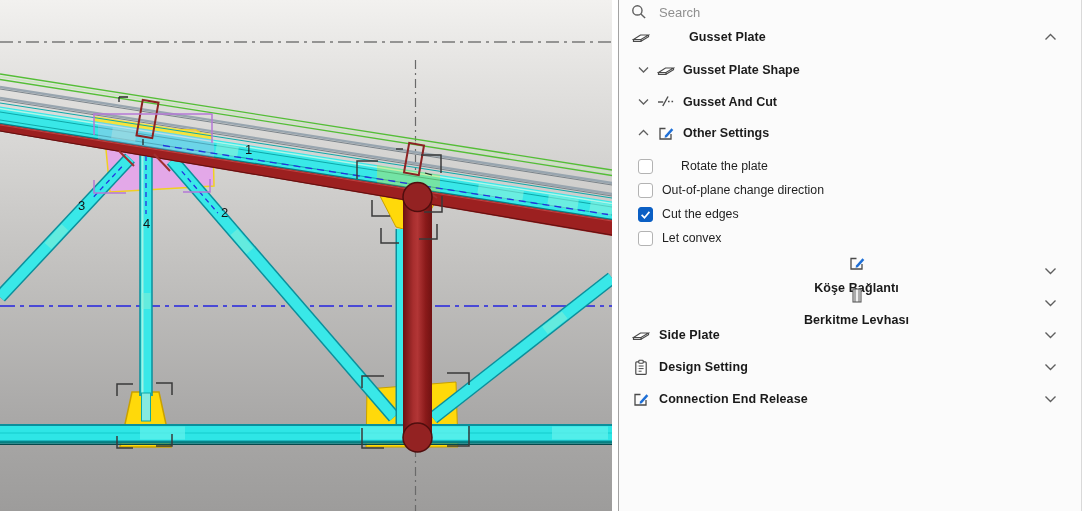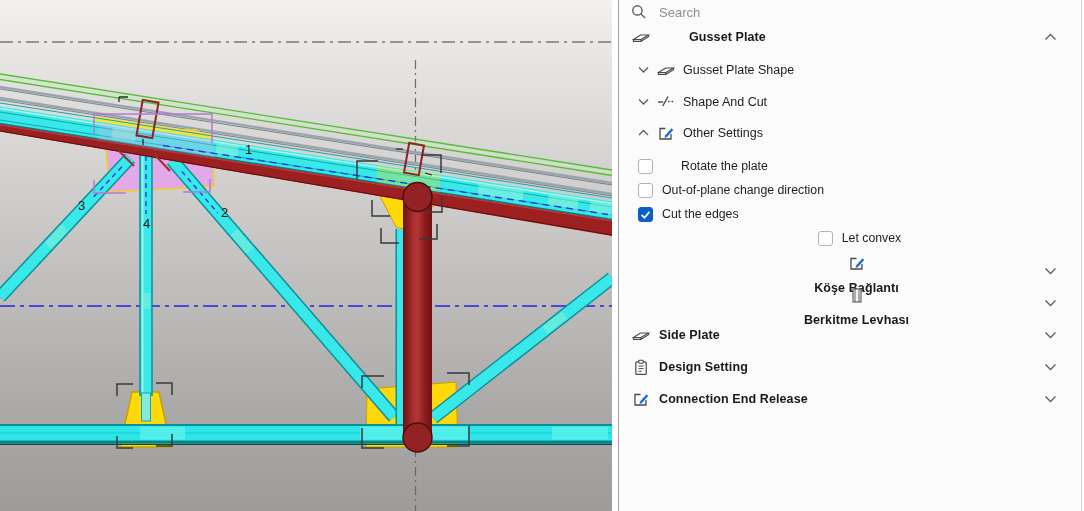--- a/index.html
+++ b/index.html
@@ -10,21 +10,21 @@
   .panel{position:absolute;left:618px;top:0;width:464px;height:511px;background:#fbfbfb;
     border-left:1px solid #a3a3a3;border-right:1px solid #d9d9d9;box-sizing:border-box;}
   .row{position:absolute;left:0;right:0;display:flex;align-items:center;}
   .search-row{top:-4px;height:24px;padding-left:12px;display:flex;align-items:center;gap:10px;}
   .search-input{border:none;outline:none;background:transparent;font-size:13px;color:#303030;width:220px;
     font-family:"Liberation Sans","DejaVu Sans",sans-serif;}
   .search-input::placeholder{color:#8f8f8f;}
   .hdr{padding-left:13px;gap:9px;}
   .hdr .lbl{font-size:12.5px;font-weight:700;color:#191919;letter-spacing:.1px;}
   .sub{padding-left:19px;gap:8px;}
-  .sub .lbl{font-size:12.5px;font-weight:400;color:#1d1d1d;}
+  .sub .lbl{font-size:12.5px;font-weight:700;color:#1d1d1d;}
   .chk{padding-left:19px;gap:9px;cursor:default;}
   .chk .lbl{font-size:12.3px;font-weight:400;color:#1f1f1f;}
   .checkbox{width:15px;height:15px;border-radius:3px;background:#fff;border:1px solid #b3b3b3;box-sizing:border-box;flex:0 0 auto;}
   .checkbox.checked{background:#0B5FC4;border-color:#0B5FC4;display:flex;align-items:center;justify-content:center;}
   .chev-right{position:absolute;right:24px;top:50%;transform:translateY(-50%);line-height:0;}
   .icon{line-height:0;flex:0 0 auto;}
 </style>
 </head>
 <body>
 
@@ -238,21 +238,21 @@
             <path d="M1 1.5 L5.5 6 L10 1.5" fill="none" stroke="#5f5f5f" stroke-width="1.3"></path>
           </svg>
       </span>
       <span class="icon">
         <svg width="18" height="17" viewBox="0 0 18 17">
             <path d="M1 9 H6.2" stroke="#4a4a4a" stroke-width="1.4"></path>
             <path d="M5.8 13 L11 3.5" stroke="#4a4a4a" stroke-width="1.4"></path>
             <path d="M11 8.5 H17" stroke="#4a4a4a" stroke-width="1.4" stroke-dasharray="1.6 1.9"></path>
           </svg>
       </span>
-      <span class="lbl">Shape And Cut</span>
+      <span class="lbl">Gusset And Cut</span>
     </div>
 
     <div class="row sub" style="top:117px;height:32px;">
       <span class="icon">
         <svg width="11" height="8" viewBox="0 0 11 8">
             <path d="M1 6 L5.5 1.5 L10 6" fill="none" stroke="#5f5f5f" stroke-width="1.3"></path>
           </svg>
       </span>
       <span class="icon">
         <svg width="18" height="17" viewBox="0 0 18 17">
@@ -272,21 +272,21 @@
       <span class="lbl">Out-of-plane change direction</span>
     </div>
     <div class="row chk" style="top:202px;height:24px;">
       <span class="checkbox checked">
         <svg width="13" height="13" viewBox="0 0 15 15">
             <path d="M3 8 L6.3 11.2 L12 4.5" fill="none" stroke="#ffffff" stroke-width="1.9"></path>
           </svg>
       </span>
       <span class="lbl">Cut the edges</span>
     </div>
-    <div class="row chk" style="top:226px;height:24px;justify-content:center;">
+    <div class="row chk" style="top:226px;height:24px;">
       <span class="checkbox"></span>
       <span class="lbl">Let convex</span>
     </div>
 
     <div class="row hdr" style="top:255px;height:32px;flex-direction:column;">
       <span class="icon">
         <svg width="18" height="17" viewBox="0 0 18 17">
             <path d="M14 9 V14 H3 V3.5 H8.5" fill="none" stroke="#4a4a4a" stroke-width="1.3"></path>
             <path d="M8 10.5 L14.5 3.2 L16.3 4.9 L9.8 12.2 L7.6 12.8 Z" fill="#1E6FD6"></path>
           </svg>

